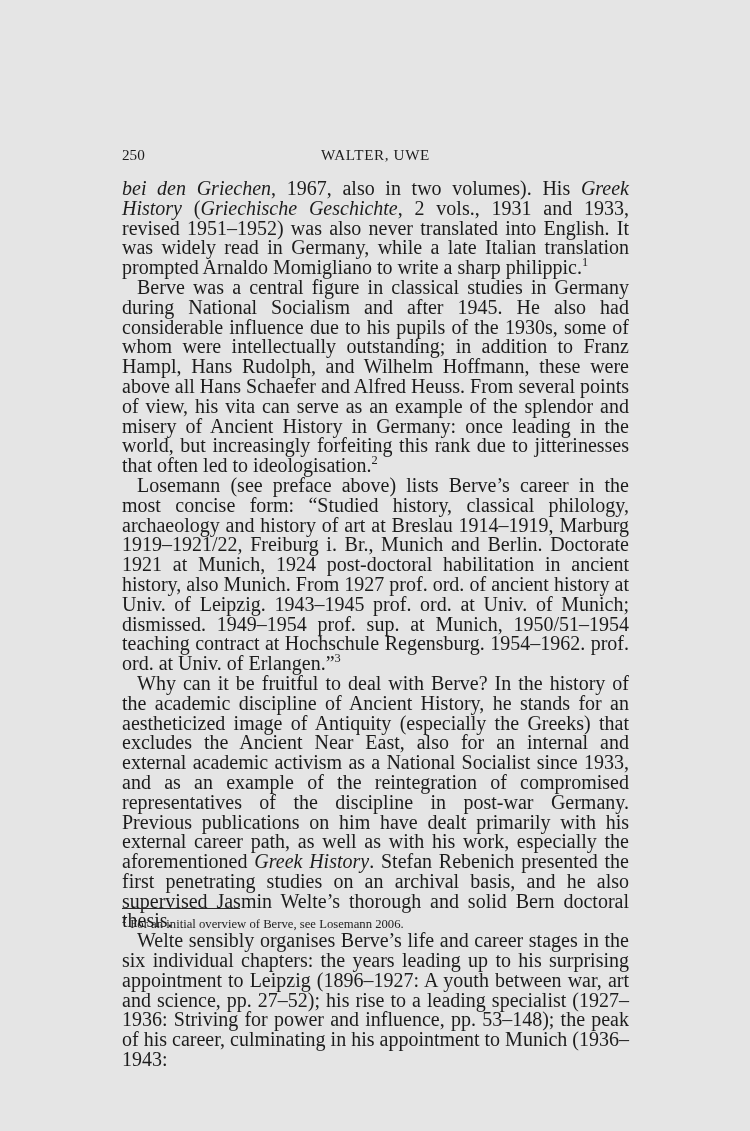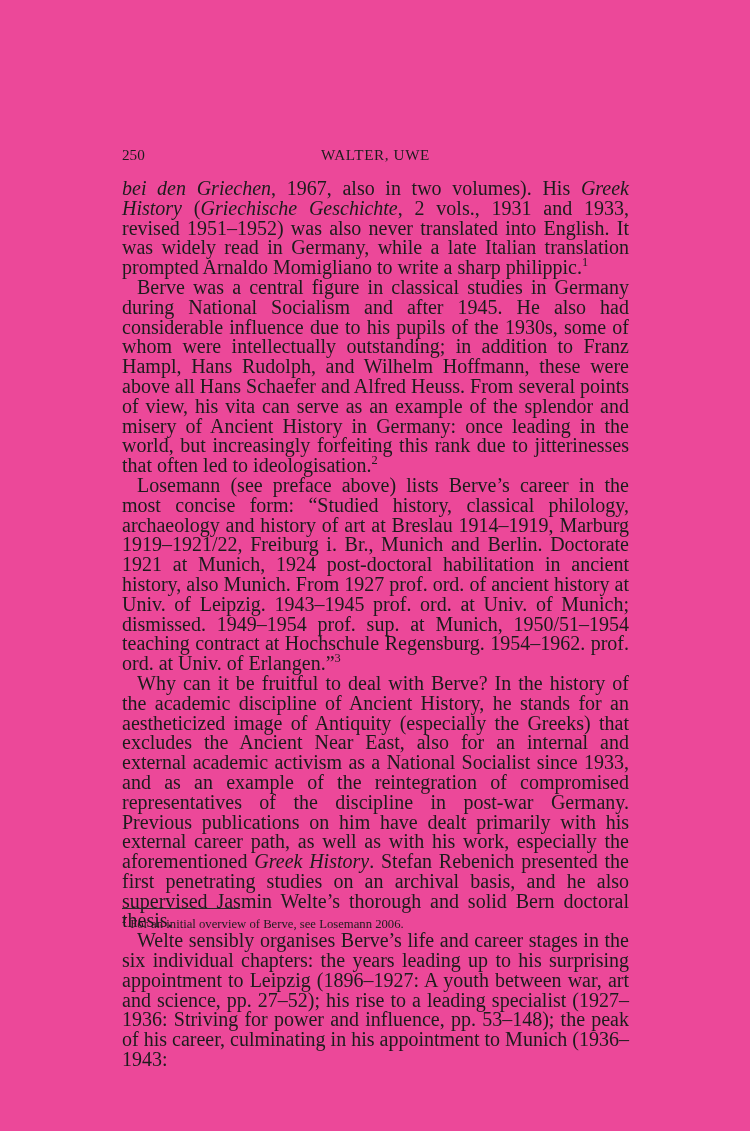--- a/index.html
+++ b/index.html
@@ -6,21 +6,21 @@
     margin: 0;
     padding: 0;
     background: #ffffff;
     font-family: "Liberation Serif", serif;
     color: #1c1c1c;
   }
   .page {
     position: relative;
     width: 750px;
     height: 1131px;
-    background: #ec4899;
+    background: #e5e5e5;
     overflow: hidden;
   }
   .content {
     position: absolute;
     left: 122px;
     top: 146px;
     width: 507px;
   }
   .page-header {
     position: relative;

